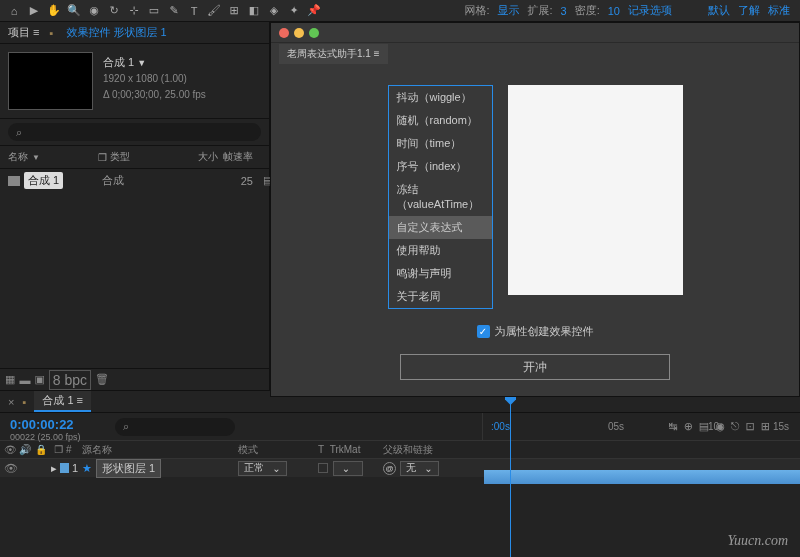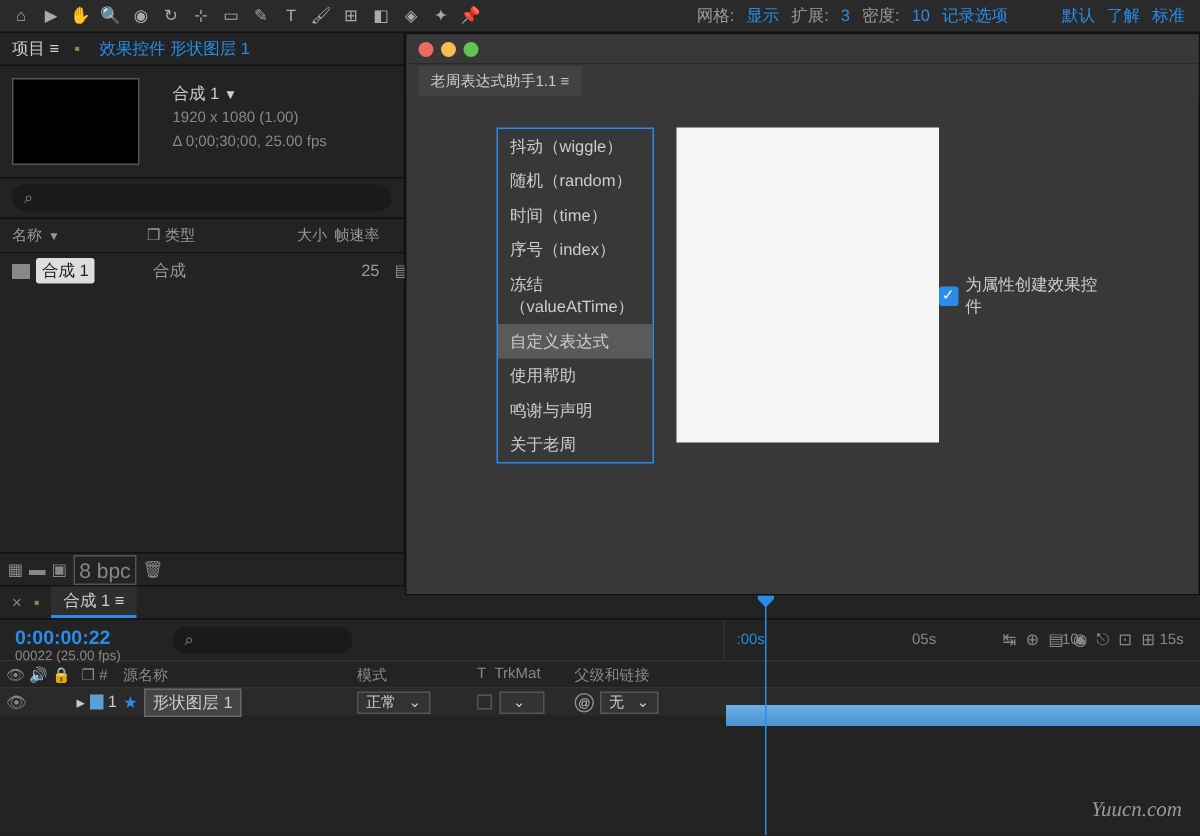--- a/index.html
+++ b/index.html
@@ -16,21 +16,21 @@
   .main { display: flex; height: 368px; }
   .left-panel { width: 270px; background: #232323; border-right: 1px solid #111; position: relative; }
   .right-panel { flex: 1; background: #232323; position: relative; }
   
   .panel-tabs { height: 22px; background: #232323; display: flex; align-items: center; border-bottom: 1px solid #111; gap: 10px; padding-left: 8px; }
   .panel-tab { font-size: 11px; color: #ccc; }
   .effect-link { color: #288ce8; cursor: pointer; }
   
   .comp-item { display: flex; gap: 10px; padding: 8px; }
   .comp-thumb { width: 85px; height: 58px; background: #000; border: 1px solid #555; }
-  .comp-info { padding-top: 3px; margin-left: 12px; }
+  .comp-info { padding-top: 3px; }
   .comp-name { color: #ccc; font-size: 11px; }
   .comp-name .arrow { font-size: 9px; margin-left: 3px; }
   .comp-meta { color: #888; font-size: 10px; line-height: 1.4; margin-top: 2px; }
   
   .search-row { display: flex; align-items: center; padding: 4px 8px; border-bottom: 1px solid #111; border-top: 1px solid #111; }
   .search-box { flex: 1; height: 18px; background: #1a1a1a; border-radius: 9px; display: flex; align-items: center; padding: 0 8px; color: #888; }
   
   .project-header { display: flex; padding: 4px 8px; border-bottom: 1px solid #111; font-size: 10px; color: #999; align-items: center; }
   .ph-name { flex: 0 0 90px; display:flex; align-items:center; gap:4px;}
   .ph-type { flex: 0 0 80px; display:flex; align-items:center; gap:3px;}
@@ -50,21 +50,21 @@
   .bpc { border: 1px solid #555; padding: 1px 3px; font-size: 14px; }
   
   
   .dialog { position: absolute; top: 22px; left: 270px; right: 0; height: 375px; background: #383838; border: 1px solid #111; z-index: 10; }
   .dialog-title-bar { height: 20px; display: flex; align-items: center; padding: 0 8px; gap: 5px; border-bottom: 1px solid #2a2a2a; background:#383838;}
   .traffic { display: flex; gap: 5px; }
   .tdot { width: 10px; height: 10px; border-radius: 50%; }
   .td-r { background: #ed6a5e; } .td-y { background: #f5bf4f; } .td-g { background: #61c554; }
   .dialog-tab-row { height: 22px; display: flex; align-items: center; padding-left: 8px; background: #383838; }
   .dialog-tab { background: #424242; padding: 3px 8px; font-size: 10px; color: #ccc; }
-  .dialog-body { padding: 20px 60px; display: flex; align-items: center; }
+  .dialog-body { padding: 20px 60px; display: flex; flex-direction: column; align-items: center; }
   .dialog-columns { display: flex; gap: 15px; margin-bottom: 15px; }
   .expr-list { width: 105px; border: 1px solid #288ce8; background: #383838; }
   .expr-item { padding: 4px 8px; font-size: 11px; color: #ccc; cursor: pointer; }
   .expr-item.selected { background: #5a5a5a; }
   .preview-box { width: 175px; height: 210px; background: #f5f5f5; }
   .checkbox-row { display: flex; align-items: center; gap: 5px; font-size: 11px; color: #ccc; margin-bottom: 15px; }
   .checkbox { width: 13px; height: 13px; background: #288ce8; border-radius: 2px; display: flex; align-items: center; justify-content: center; color: #fff; font-size: 10px; }
   .go-button { width: 270px; height: 26px; border: 1px solid #888; background: transparent; color: #ccc; font-size: 12px; display: flex; align-items: center; justify-content: center; cursor: pointer; }
   
   
@@ -219,20 +219,21 @@
           <div class="expr-item">使用帮助</div>
           <div class="expr-item">鸣谢与声明</div>
           <div class="expr-item">关于老周</div>
         </div>
       <div class="preview-box"></div>
     </div>
     <div class="checkbox-row">
       <div class="checkbox">✓</div>
       <span>为属性创建效果控件</span>
     </div>
+    <div class="go-button">开冲</div>
   </div>
 </div>
 
 <div class="timeline">
   <div class="tl-tabs">
     <span class="tl-close">×</span>
     <span style="color:#9a8050;">▪</span>
     <span class="tl-tab">合成 1 ≡</span>
   </div>
   <div class="tl-header">

